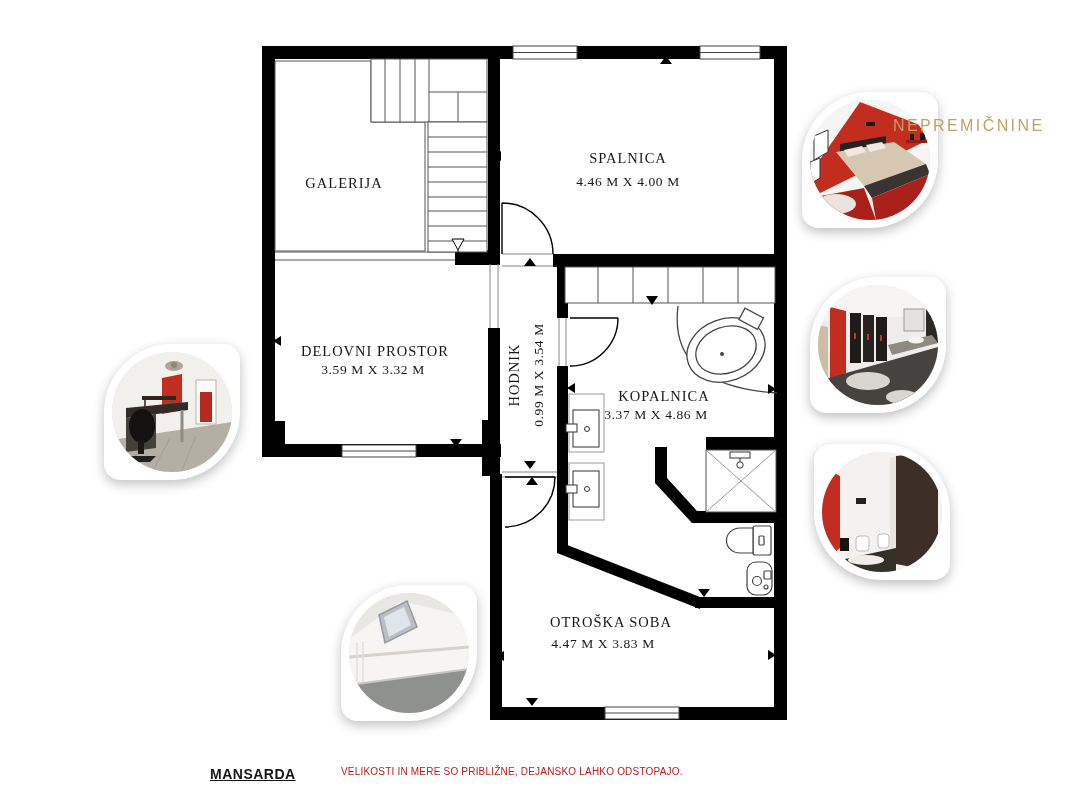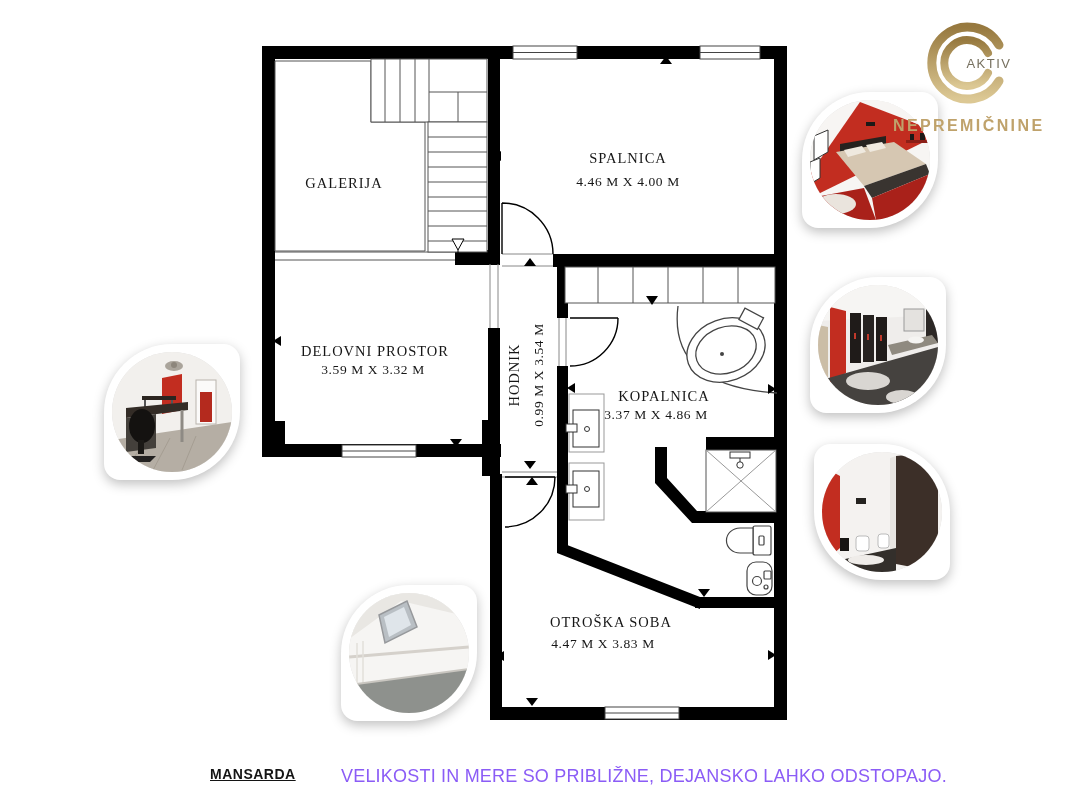--- a/index.html
+++ b/index.html
@@ -7,25 +7,25 @@
          font-family:"Liberation Sans",sans-serif;}
   svg text{font-family:"Liberation Serif","DejaVu Serif",serif;fill:#161616;}
   .room-name{font-size:14.5px;letter-spacing:1px;}
   .room-dims{font-size:13.5px;letter-spacing:.6px;}
   .photo{position:absolute;background:#fff;box-shadow:0 4px 12px rgba(0,0,0,.25);width:136px;height:136px;}
   .leaf-a{border-radius:50% 12% 50% 12%;}
   .leaf-b{border-radius:12% 50% 12% 50%;}
   .photo .inner{position:absolute;left:8px;top:8px;width:120px;height:120px;border-radius:50%;overflow:hidden;background:#ddd;}
   .photo svg{display:block;width:120px;height:120px;}
   .brand-sub{position:absolute;left:893px;top:117px;color:#bfa26b;font-size:16px;
-             letter-spacing:2.4px;font-weight:700;z-index:30;white-space:nowrap;}
+             letter-spacing:2.4px;font-weight:400;z-index:30;white-space:nowrap;}
   .logo-box{position:absolute;left:915px;top:12px;width:110px;height:102px;z-index:20;}
   .footer-floor{position:absolute;left:210px;top:766px;font-size:14px;font-weight:700;
                 letter-spacing:.5px;color:#141414;text-decoration:underline;}
-  .footer-note{position:absolute;left:341px;top:766px;font-size:18px;letter-spacing:.2px;color:#8b5cf6;}
+  .footer-note{position:absolute;left:341px;top:766px;font-size:10px;letter-spacing:.2px;color:#b91c1c;}
   .plan{position:absolute;left:0;top:0;z-index:5;}
 </style>
 </head>
 <body>
 
 <div class="stage">
 
   <svg class="plan" width="1067" height="800" viewBox="0 0 1067 800">
 
     <g fill="#000">
@@ -161,36 +161,20 @@
     <text class="room-name" x="514" y="380" text-anchor="middle" transform="rotate(-90 514 375)">HODNIK</text>
     <text class="room-dims" x="538" y="380" text-anchor="middle" transform="rotate(-90 538 375)">0.99 M X 3.54 M</text>
 
     <text class="room-name" x="664" y="401" text-anchor="middle">KOPALNICA</text>
     <text class="room-dims" x="656" y="419" text-anchor="middle">3.37 M X 4.86 M</text>
 
     <text class="room-name" x="611" y="627" text-anchor="middle">OTROŠKA SOBA</text>
     <text class="room-dims" x="603" y="648" text-anchor="middle">4.47 M X 3.83 M</text>
   </svg>
 
-  <div class="logo-box">
-    <svg viewBox="0 0 110 102" width="110" height="102">
-      <defs>
-        <linearGradient id="gold" x1="0" y1="0" x2="0" y2="1">
-          <stop offset="0" stop-color="#97793f"></stop>
-          <stop offset="1" stop-color="#dcc894"></stop>
-        </linearGradient>
-      </defs>
-      <g fill="none" stroke="url(#gold)" stroke-linecap="round">
-        <path d="M84,33 A36,36 0 1 0 84,69" stroke-width="9"></path>
-        <path d="M73,41 A23,23 0 1 0 73,61" stroke-width="8"></path>
-        <path d="M20,8 L20,54" stroke-width="9"></path>
-      </g>
-      <text x="74" y="56" text-anchor="middle" style="font-family:'Liberation Sans',sans-serif;font-size:13px;letter-spacing:1.5px;fill:#76705f;">AKTIV</text>
-    </svg>
-  </div>
   <div class="brand-sub">NEPREMIČNINE</div>
 
   <div class="photo leaf-a" style="left:802px;top:92px;z-index:10;">
     <div class="inner">
       <svg viewBox="0 0 120 120">
         <rect width="120" height="120" fill="#f7f5f3"></rect>
         <polygon points="0,74 50,2 118,28 118,40 0,98" fill="#c22d20"></polygon>
         <polygon points="56,0 120,0 120,30" fill="#f7f5f3"></polygon>
         <rect x="56" y="22" width="9" height="4" fill="#1c1917"></rect>
         <polygon points="4,36 18,30 18,52 4,60" fill="#fff" stroke="#333" stroke-width="1"></polygon>

